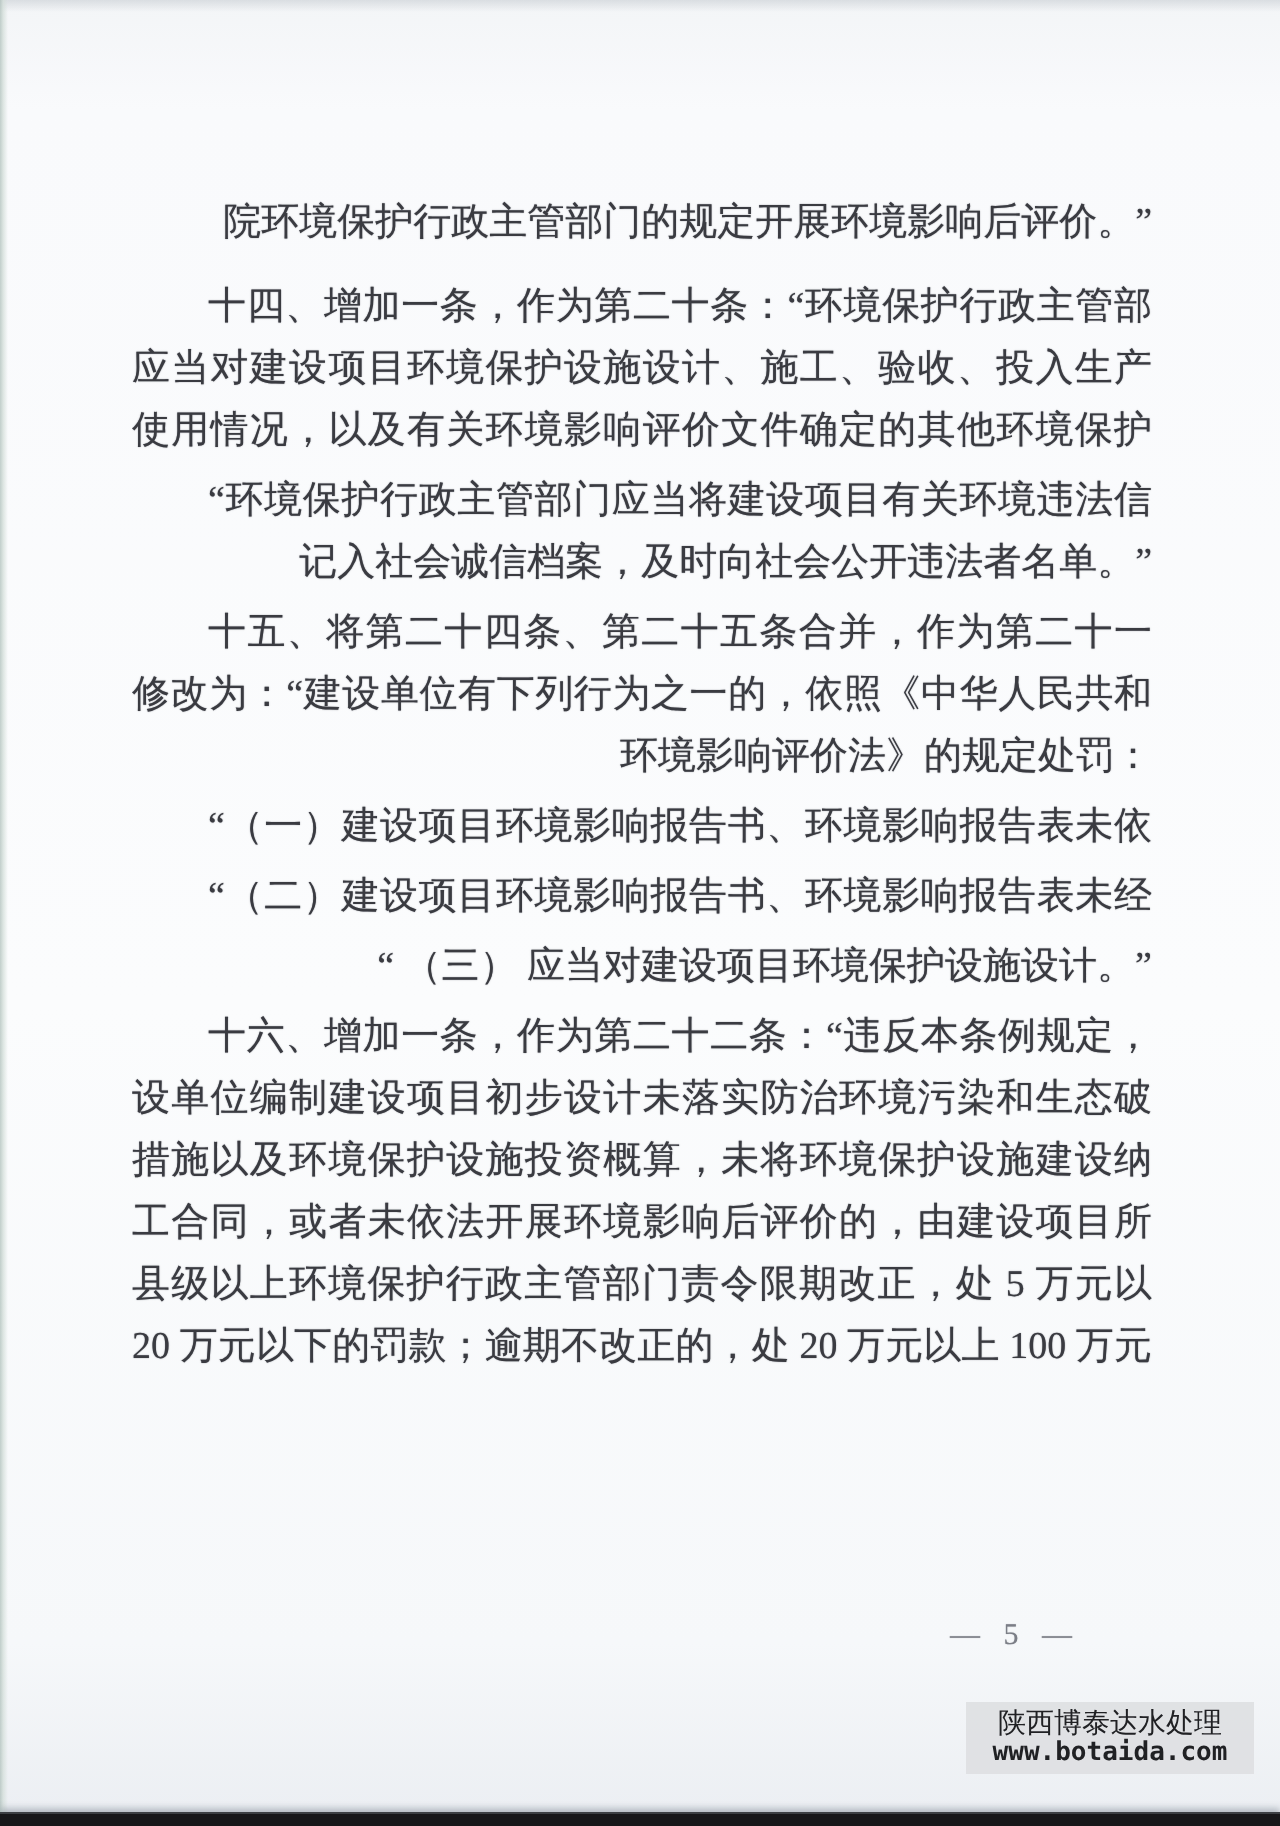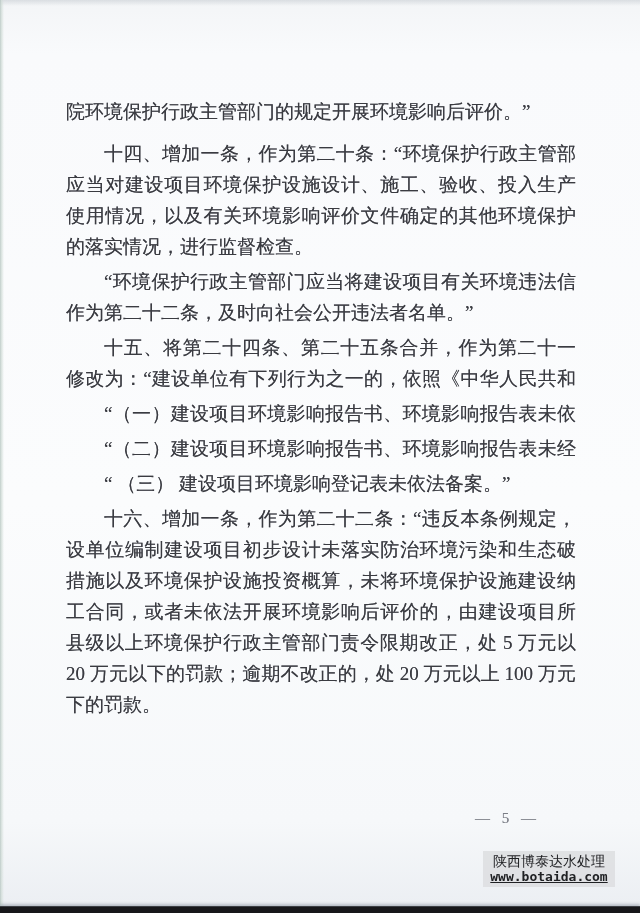--- a/index.html
+++ b/index.html
@@ -36,91 +36,89 @@
     position: absolute;
     left: 66px; right: 64px; top: 96px;
     color: #3a3b41;
     text-shadow: 0 0 .6px rgba(70,72,82,.75);
   }
   .line {
     font-size: 19px;
     line-height: 31px;
     height: 31px;
     overflow: hidden;
-    text-align: left;
+    text-align: right;
     white-space: normal;
   }
   .line.fill {
     text-align: justify;
     text-align-last: justify;
   }
   .line.indent { text-indent: 2em; margin-top: 4px; }
   .line:nth-child(2) { margin-top: 11px; }
   .page-number {
     position: absolute;
     top: 810px; right: 100px;
     font-size: 15px;
     letter-spacing: 4px;
     color: #7b7e86;
     text-shadow: 0 0 .5px rgba(120,124,134,.6);
   }
   .watermark {
     position: absolute;
     left: 483px; top: 851px;
-    width: 132px;
+    width: 144px;
     background: rgba(222, 223, 226, .92);
     padding: 2px 3px 3px 3px;
     text-align: center;
     color: #202124;
   }
   .watermark .wm-company {
     font-family: "Liberation Sans", "DejaVu Sans", sans-serif;
     font-size: 14px;
     line-height: 16px;
     font-weight: 500;
     white-space: nowrap;
   }
   .watermark .wm-url {
     font-family: "DejaVu Sans Mono", "Liberation Mono", monospace;
     font-size: 13px;
     line-height: 15px;
     font-weight: bold;
     white-space: nowrap;
-    text-decoration: underline;
   }
 </style>
 </head>
 <body>
 
 <div class="scan-page">
 
   <div class="edge-top"></div>
   <div class="edge-left"></div>
 
   <div class="text-block">
 
   <div class="line">院环境保护行政主管部门的规定开展环境影响后评价。”</div>
       <div class="line indent fill">十四、增加一条，作为第二十条：“环境保护行政主管部门</div>
       <div class="line fill">应当对建设项目环境保护设施设计、施工、验收、投入生产或者</div>
       <div class="line fill">使用情况，以及有关环境影响评价文件确定的其他环境保护措施</div>
-      <div class="line">的落实情况，进行监督检查。</div>
       <div class="line indent fill">“环境保护行政主管部门应当将建设项目有关环境违法信息</div>
-      <div class="line">作为第二十二条，及时向社会公开违法者名单。”</div>
+      <div class="line">记入社会诚信档案，及时向社会公开违法者名单。”</div>
       <div class="line indent fill">十五、将第二十四条、第二十五条合并，作为第二十一条，</div>
       <div class="line fill">修改为：“建设单位有下列行为之一的，依照《中华人民共和国</div>
+      <div class="line">环境影响评价法》的规定处罚：</div>
       <div class="line indent fill">“（一）建设项目环境影响报告书、环境影响报告表未依法报</div>
       <div class="line indent fill">“（二）建设项目环境影响报告书、环境影响报告表未经批准</div>
-      <div class="line indent">“ （三） 建设项目环境影响登记表未依法备案。”</div>
+      <div class="line indent">“ （三） 应当对建设项目环境保护设施设计。”</div>
       <div class="line indent fill">十六、增加一条，作为第二十二条：“违反本条例规定，建</div>
       <div class="line fill">设单位编制建设项目初步设计未落实防治环境污染和生态破坏的</div>
       <div class="line fill">措施以及环境保护设施投资概算，未将环境保护设施建设纳入施</div>
       <div class="line fill">工合同，或者未依法开展环境影响后评价的，由建设项目所在地</div>
       <div class="line fill">县级以上环境保护行政主管部门责令限期改正，处 5 万元以上</div>
       <div class="line fill">20 万元以下的罚款；逾期不改正的，处 20 万元以上 100 万元以</div>
-      <div class="line">下的罚款。</div>
     </div>
 
   <div class="page-number">— 5 —</div>
 
   <div class="watermark">
     <div class="wm-company">陕西博泰达水处理</div>
     <div class="wm-url">www.botaida.com</div>
   </div>
 
   <div class="edge-bottom-bar"></div>

